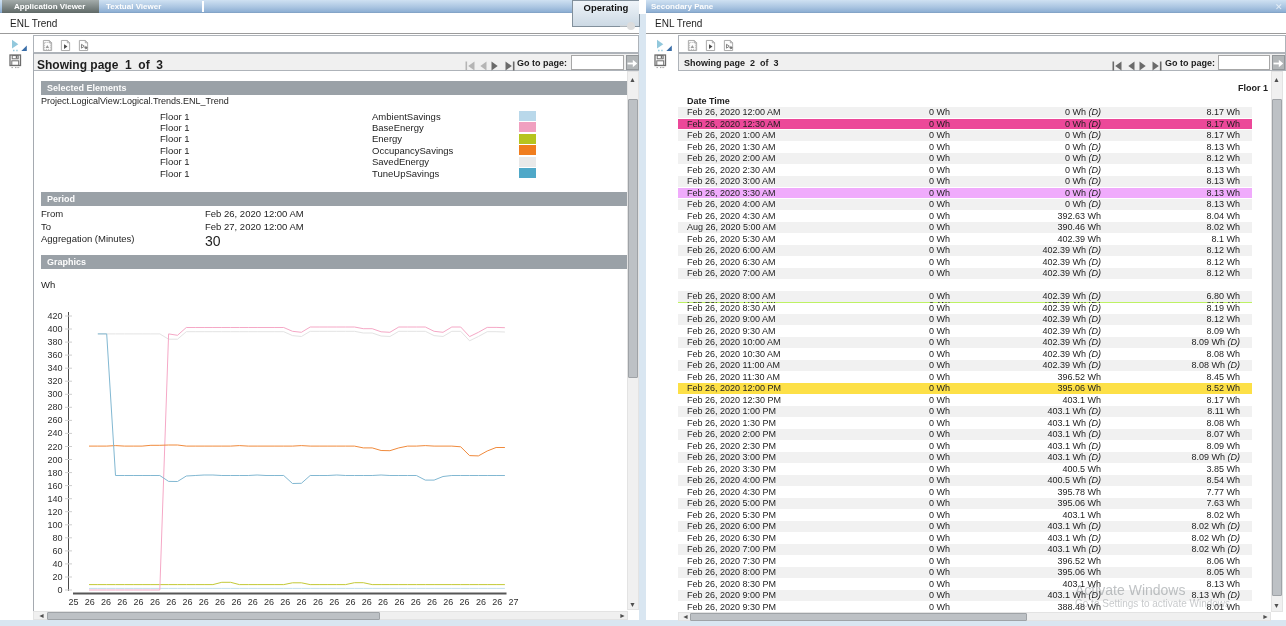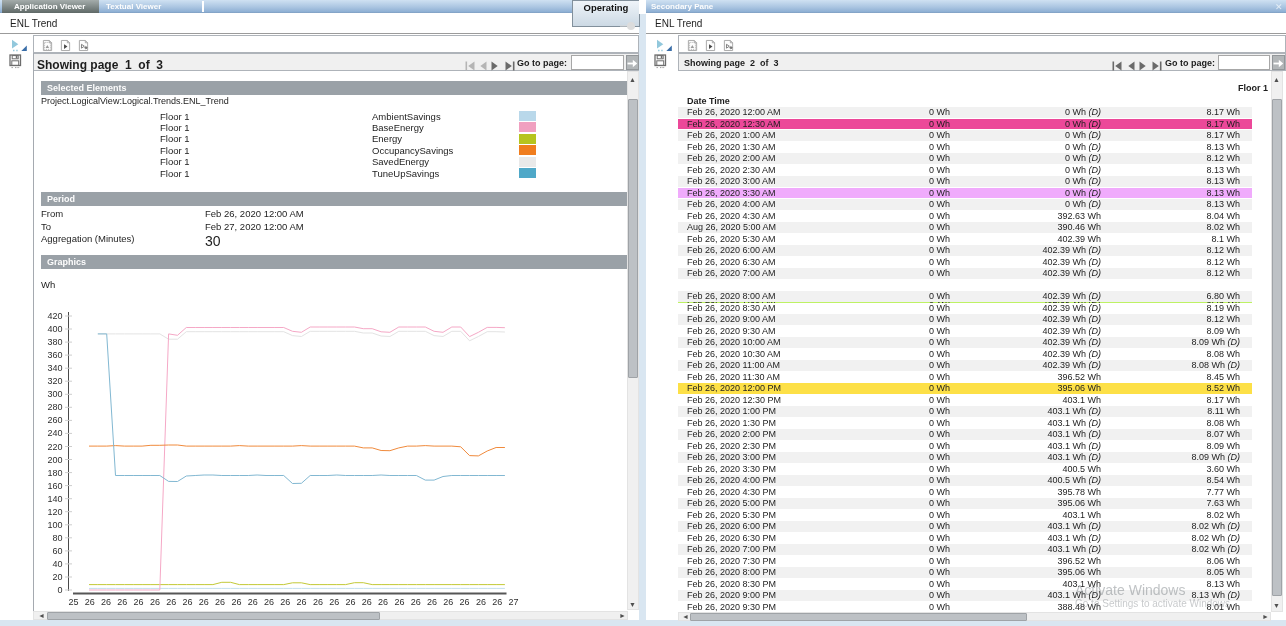--- a/index.html
+++ b/index.html
@@ -484,21 +484,21 @@
 <div class="trow" style="top:452.0px;background:#f1f1f1">
     <span class="td">Feb 26, 2020 3:00 PM</span>
     <span class="tc c2">0 Wh</span>
     <span class="tc c3">403.1 Wh <i>(D)</i></span>
     <span class="tc c4">8.09 Wh <i>(D)</i></span>
   </div>
 <div class="trow" style="top:463.5px;background:#ffffff">
     <span class="td">Feb 26, 2020 3:30 PM</span>
     <span class="tc c2">0 Wh</span>
     <span class="tc c3">400.5 Wh</span>
-    <span class="tc c4">3.60 Wh</span>
+    <span class="tc c4">3.85 Wh</span>
   </div>
 <div class="trow" style="top:475.0px;background:#f1f1f1">
     <span class="td">Feb 26, 2020 4:00 PM</span>
     <span class="tc c2">0 Wh</span>
     <span class="tc c3">400.5 Wh <i>(D)</i></span>
     <span class="tc c4">8.54 Wh</span>
   </div>
 <div class="trow" style="top:486.5px;background:#ffffff">
     <span class="td">Feb 26, 2020 4:30 PM</span>
     <span class="tc c2">0 Wh</span>

